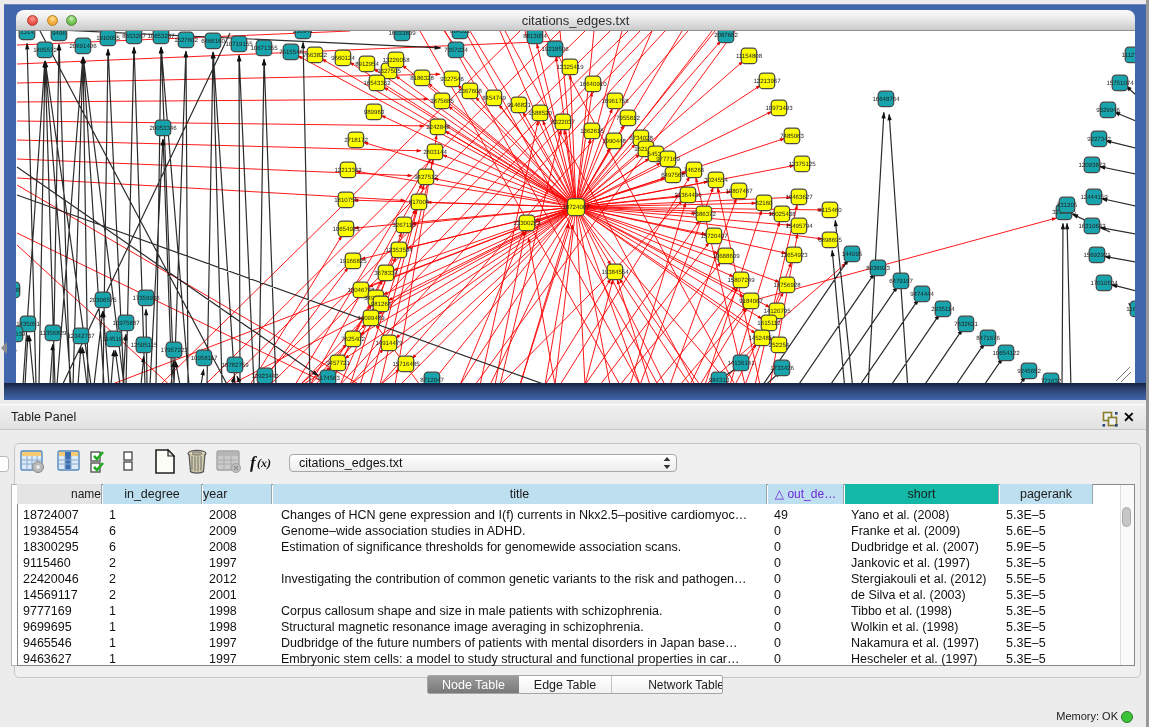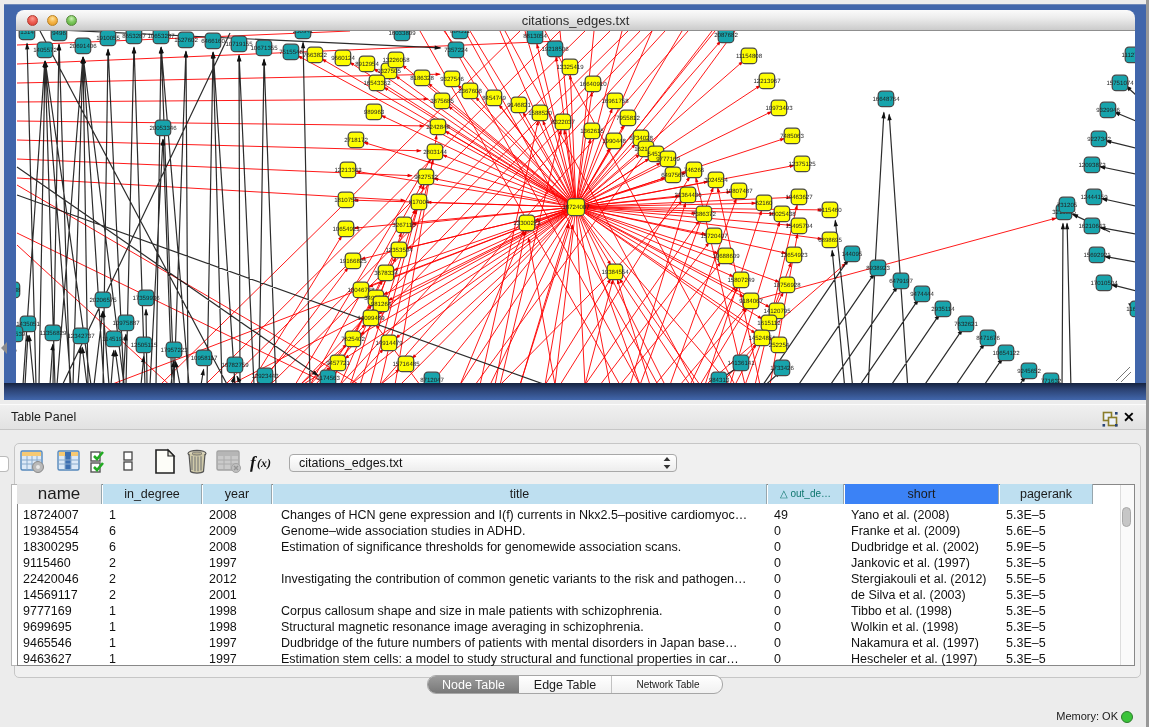--- a/index.html
+++ b/index.html
@@ -594,26 +594,26 @@
  </g>
 </svg>
 
 <div class="abs" style="left:289px;top:454px;width:388px;height:18px;border:1px solid #a8a8a8;border-radius:4px;background:linear-gradient(180deg,#ffffff,#ededed);font-size:12.5px;line-height:17px;color:#111;padding-left:9px">citations_edges.txt</div>
 <svg width="10" height="14" viewBox="0 0 10 14" style="position:absolute;left:662px;top:456px">
     <path d="M5 1 L8.4 5 H1.6 Z M5 13 L1.6 9 H8.4 Z" fill="#333"></path>
   </svg>
 
 <div class="abs" style="left:11px;top:484px;width:6px;height:182px;background:#fff;border:1px solid #b5b5b5;border-right:none"></div>
 <div class="abs" style="left:17px;top:484px;width:1118px;height:182px;background:#fff;border:1px solid #888"></div>
-<div style="position:absolute;left:17px;top:484px;width:85px;height:20px;background:#e4e4e4;border-right:1px solid #97a6ad;line-height:20px;text-align:center;font-size:17px;color:#1b1b1b">name</div>
+<div style="position:absolute;left:17px;top:484px;width:85px;height:20px;background:#e4e4e4;border-right:1px solid #97a6ad;line-height:20px;text-align:right;font-size:12px;color:#1b1b1b">name</div>
 <div style="position:absolute;left:103px;top:484px;width:99px;height:20px;background:#bedff0;border-right:1px solid #97a6ad;line-height:20px;text-align:center;font-size:12.5px;color:#1b1b1b">in_degree</div>
-<div style="position:absolute;left:203px;top:484px;width:69px;height:20px;background:#bedff0;border-right:1px solid #97a6ad;line-height:20px;text-align:center;font-size:12.5px;color:#1b1b1b">year</div>
+<div style="position:absolute;left:203px;top:484px;width:69px;height:20px;background:#bedff0;border-right:1px solid #97a6ad;line-height:20px;text-align:left;font-size:12.5px;color:#1b1b1b">year</div>
 <div style="position:absolute;left:273px;top:484px;width:494px;height:20px;background:#bedff0;border-right:1px solid #97a6ad;line-height:20px;text-align:center;font-size:12.5px;color:#1b1b1b">title</div>
-<div style="position:absolute;left:768px;top:484px;width:76px;height:20px;background:#bedff0;border-right:1px solid #97a6ad;line-height:20px;text-align:center;font-size:10px;color:#0f766e">△ out_de…</div>
-<div style="position:absolute;left:845px;top:484px;width:154px;height:20px;background:#3b82f6;border-right:1px solid #97a6ad;line-height:20px;text-align:center;font-size:12.5px;color:#1b1b1b">short</div>
+<div style="position:absolute;left:768px;top:484px;width:76px;height:20px;background:#bedff0;border-right:1px solid #97a6ad;line-height:20px;text-align:center;font-size:12px;color:#6d28d9">△ out_de…</div>
+<div style="position:absolute;left:845px;top:484px;width:154px;height:20px;background:#14b8a6;border-right:1px solid #97a6ad;line-height:20px;text-align:center;font-size:12.5px;color:#1b1b1b">short</div>
 <div style="position:absolute;left:1000px;top:484px;width:93px;height:20px;background:#bedff0;border-right:1px solid #97a6ad;line-height:20px;text-align:center;font-size:12.5px;color:#1b1b1b">pagerank</div>
 <div class="abs" style="left:0;top:0;width:0;height:0"></div>
 <div style="position:absolute;left:0;top:507px;height:16px;width:1094px;font-size:12.5px;line-height:16px;color:#111">
     <div style="position:absolute;left:23px;width:80px;top:0;white-space:nowrap;overflow:hidden">18724007</div>
     <div style="position:absolute;left:109px;width:94px;top:0;white-space:nowrap;overflow:hidden">1</div>
     <div style="position:absolute;left:209px;width:64px;top:0;white-space:nowrap;overflow:hidden">2008</div>
     <div style="position:absolute;left:281px;width:487px;top:0;white-space:nowrap;overflow:hidden">Changes of HCN gene expression and I(f) currents in Nkx2.5–positive cardiomyoc…</div>
     <div style="position:absolute;left:774px;width:71px;top:0;white-space:nowrap;overflow:hidden">49</div>
     <div style="position:absolute;left:851px;width:149px;top:0;white-space:nowrap;overflow:hidden">Yano et al. (2008)</div>
     <div style="position:absolute;left:1006px;width:88px;top:0;white-space:nowrap;overflow:hidden">5.3E–5</div>
@@ -626,21 +626,21 @@
     <div style="position:absolute;left:774px;width:71px;top:0;white-space:nowrap;overflow:hidden">0</div>
     <div style="position:absolute;left:851px;width:149px;top:0;white-space:nowrap;overflow:hidden">Franke et al. (2009)</div>
     <div style="position:absolute;left:1006px;width:88px;top:0;white-space:nowrap;overflow:hidden">5.6E–5</div>
   </div>
 <div style="position:absolute;left:0;top:539px;height:16px;width:1094px;font-size:12.5px;line-height:16px;color:#111">
     <div style="position:absolute;left:23px;width:80px;top:0;white-space:nowrap;overflow:hidden">18300295</div>
     <div style="position:absolute;left:109px;width:94px;top:0;white-space:nowrap;overflow:hidden">6</div>
     <div style="position:absolute;left:209px;width:64px;top:0;white-space:nowrap;overflow:hidden">2008</div>
     <div style="position:absolute;left:281px;width:487px;top:0;white-space:nowrap;overflow:hidden">Estimation of significance thresholds for genomewide association scans.</div>
     <div style="position:absolute;left:774px;width:71px;top:0;white-space:nowrap;overflow:hidden">0</div>
-    <div style="position:absolute;left:851px;width:149px;top:0;white-space:nowrap;overflow:hidden">Dudbridge et al. (2002)</div>
+    <div style="position:absolute;left:851px;width:149px;top:0;white-space:nowrap;overflow:hidden">Dudbridge et al. (2007)</div>
     <div style="position:absolute;left:1006px;width:88px;top:0;white-space:nowrap;overflow:hidden">5.9E–5</div>
   </div>
 <div style="position:absolute;left:0;top:555px;height:16px;width:1094px;font-size:12.5px;line-height:16px;color:#111">
     <div style="position:absolute;left:23px;width:80px;top:0;white-space:nowrap;overflow:hidden">9115460</div>
     <div style="position:absolute;left:109px;width:94px;top:0;white-space:nowrap;overflow:hidden">2</div>
     <div style="position:absolute;left:209px;width:64px;top:0;white-space:nowrap;overflow:hidden">1997</div>
     <div style="position:absolute;left:774px;width:71px;top:0;white-space:nowrap;overflow:hidden">0</div>
     <div style="position:absolute;left:851px;width:149px;top:0;white-space:nowrap;overflow:hidden">Jankovic et al. (1997)</div>
     <div style="position:absolute;left:1006px;width:88px;top:0;white-space:nowrap;overflow:hidden">5.3E–5</div>
   </div>
@@ -685,28 +685,28 @@
     <div style="position:absolute;left:209px;width:64px;top:0;white-space:nowrap;overflow:hidden">1997</div>
     <div style="position:absolute;left:281px;width:487px;top:0;white-space:nowrap;overflow:hidden">Dudbridge of the future numbers of patients with mental disorders in Japan base…</div>
     <div style="position:absolute;left:774px;width:71px;top:0;white-space:nowrap;overflow:hidden">0</div>
     <div style="position:absolute;left:851px;width:149px;top:0;white-space:nowrap;overflow:hidden">Nakamura et al. (1997)</div>
     <div style="position:absolute;left:1006px;width:88px;top:0;white-space:nowrap;overflow:hidden">5.3E–5</div>
   </div>
 <div style="position:absolute;left:0;top:651px;height:16px;width:1094px;font-size:12.5px;line-height:16px;color:#111">
     <div style="position:absolute;left:23px;width:80px;top:0;white-space:nowrap;overflow:hidden">9463627</div>
     <div style="position:absolute;left:109px;width:94px;top:0;white-space:nowrap;overflow:hidden">1</div>
     <div style="position:absolute;left:209px;width:64px;top:0;white-space:nowrap;overflow:hidden">1997</div>
-    <div style="position:absolute;left:281px;width:487px;top:0;white-space:nowrap;overflow:hidden">Estimation stem cells: a model to study structural and functional properties in car…</div>
+    <div style="position:absolute;left:281px;width:487px;top:0;white-space:nowrap;overflow:hidden">Embryonic stem cells: a model to study structural and functional properties in car…</div>
     <div style="position:absolute;left:774px;width:71px;top:0;white-space:nowrap;overflow:hidden">0</div>
     <div style="position:absolute;left:851px;width:149px;top:0;white-space:nowrap;overflow:hidden">Hescheler et al. (1997)</div>
     <div style="position:absolute;left:1006px;width:88px;top:0;white-space:nowrap;overflow:hidden">5.3E–5</div>
   </div>
 
 <div class="abs" style="left:1120px;top:485px;width:14px;height:180px;background:#fafafa;border-left:1px solid #ddd"></div>
 <div class="abs" style="left:1122px;top:507px;width:9px;height:20px;background:#c6c6c6;border:1px solid #a8a8a8;border-radius:5px"></div>
 
-<div class="abs" style="left:427px;top:675px;width:296px;height:19px;border:1px solid #a6a6a6;border-radius:9px;background:linear-gradient(180deg,#ffffff,#f1f1f1);overflow:hidden">
+<div class="abs" style="left:427px;top:675px;width:296px;height:19px;border:1px solid #a6a6a6;border-radius:2px;background:linear-gradient(180deg,#ffffff,#f1f1f1);overflow:hidden">
   <div class="abs" style="left:0;top:0;width:91px;height:19px;background:linear-gradient(180deg,#9c9c9c,#747474);color:#fff;text-align:center;font-size:12.5px;line-height:18px">Node Table</div>
   <div class="abs" style="left:91px;top:0;width:93px;height:19px;color:#1c1c1c;text-align:center;font-size:12.5px;line-height:18px;border-right:1px solid #c2c2c2">Edge Table</div>
-  <div class="abs" style="left:184px;top:0;width:112px;height:19px;color:#1c1c1c;text-align:center;font-size:10px;line-height:18px">Network Table</div>
+  <div class="abs" style="left:184px;top:0;width:112px;height:19px;color:#1c1c1c;text-align:right;font-size:12px;line-height:18px">Network Table</div>
 </div>
 
 <div class="abs" style="right:31px;top:710px;font-size:11px;color:#1a1a1a">Memory: OK</div>
 <div class="abs" style="left:1121px;top:711px;width:12px;height:12px;border-radius:50%;background:#3bc43a;border:1px solid #2e7b2e"></div>
 </body></html>

